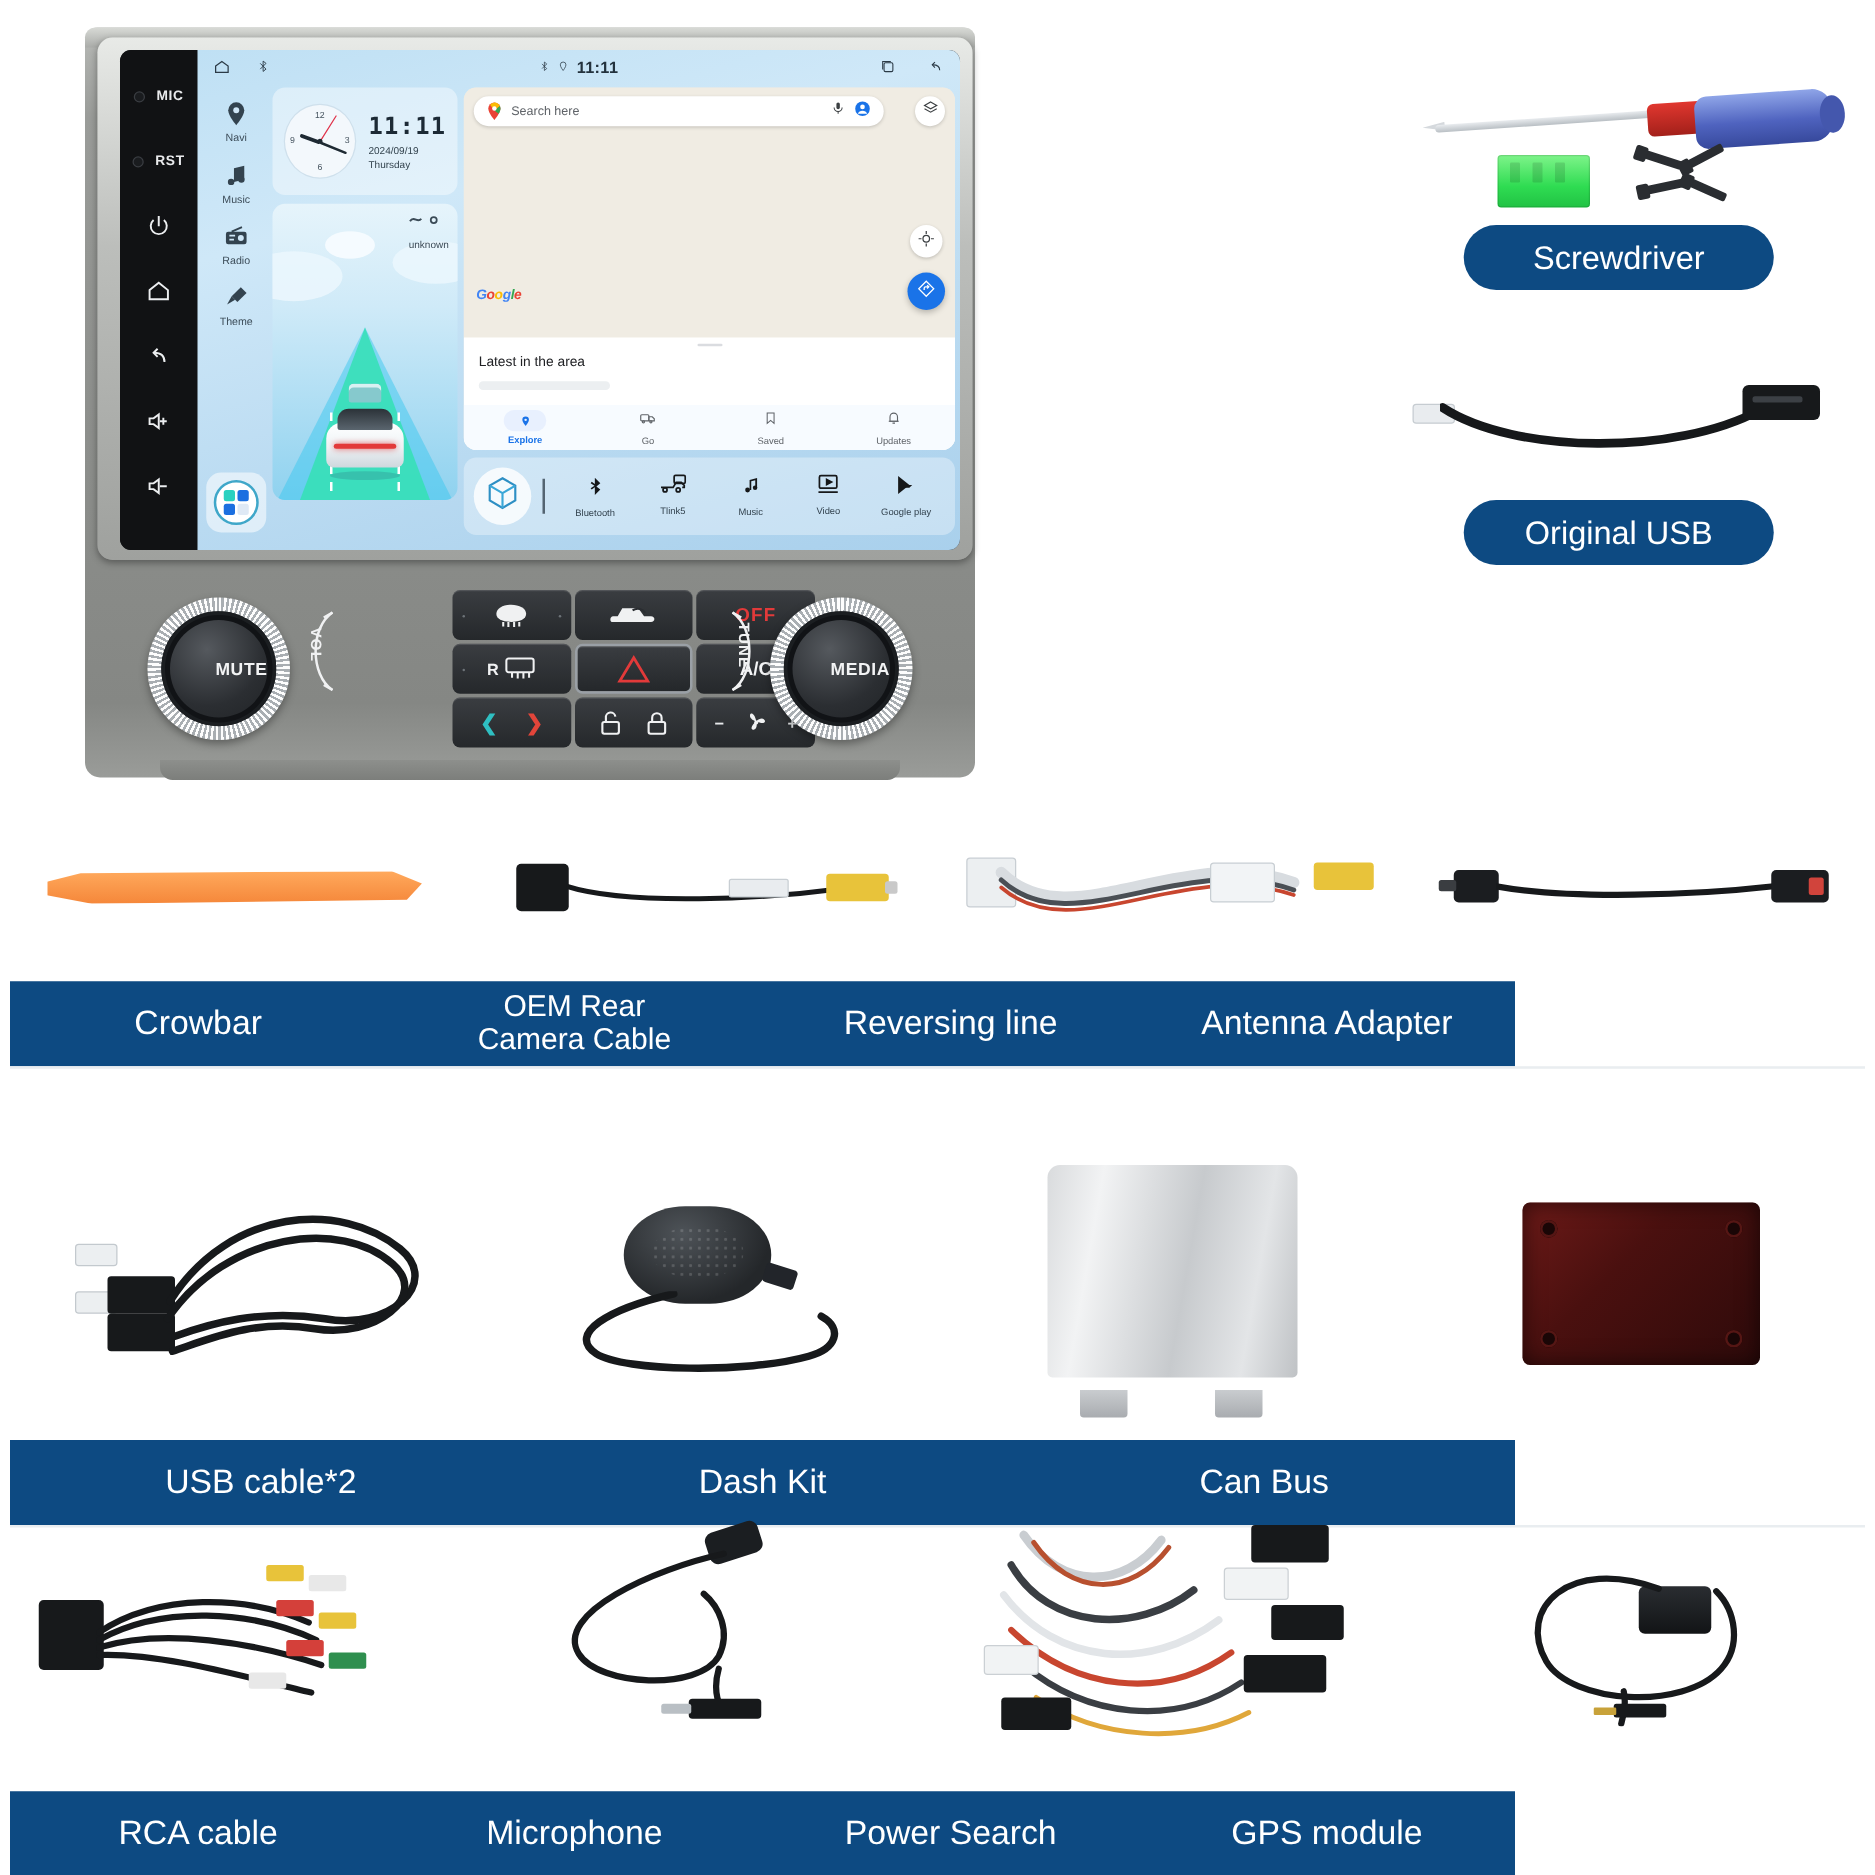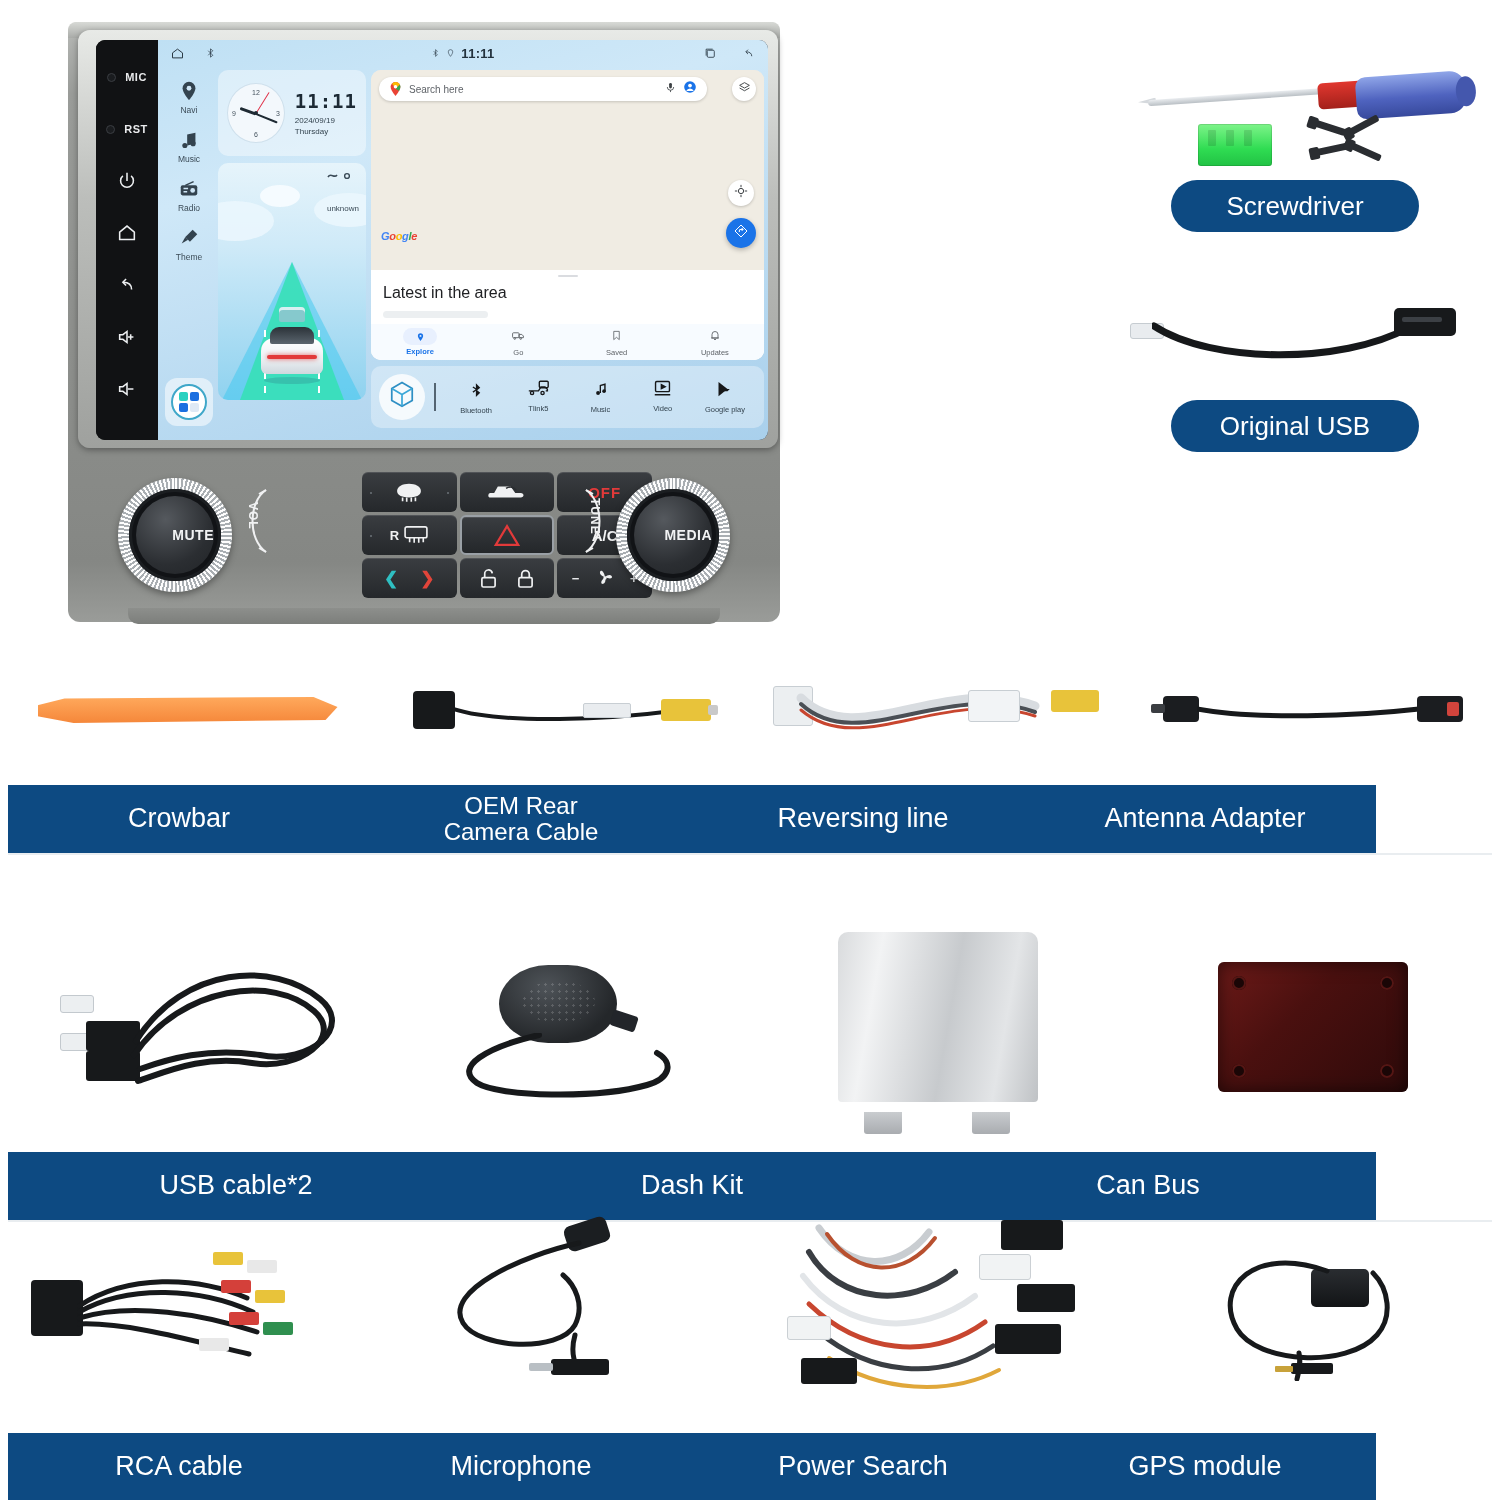--- a/index.html
+++ b/index.html
@@ -148,21 +148,21 @@
     content:""; position:absolute; left:9px; top:-11px; width:44px; height:17px;
     background:linear-gradient(180deg,#2b3238,#5a656e); border-radius:9px 9px 2px 2px;
   }
   .car-near::after {
     content:""; position:absolute; left:6px; top:17px; width:50px; height:4px;
     background:#e23a3a; border-radius:2px; box-shadow:0 0 5px rgba(226,58,58,.8);
   }
   .car-shadow{ position:absolute; left:50%; transform:translateX(-50%); bottom:16px; width:56px;height:7px;border-radius:50%;background:rgba(40,90,120,.22);}
   .media-meta { position:absolute; right:7px; top:8px; text-align:right; }
   .media-wave svg{ display:block; }
-  .media-unknown { font-size:8px; color:#3b4b57; margin-top:23px; }
+  .media-unknown { font-size:8px; color:#3b4b57; margin-top:10px; }
 
   
   .maps { position:absolute; left:213px; top:30px; width:393px; height:290px; border-radius:10px; overflow:hidden; background:#f0ece3; }
   .map-search {
     position:absolute; left:8px; top:7px; width:328px; height:24px; border-radius:13px;
     background:#fff; display:flex; align-items:center; padding:0 10px; gap:7px;
     box-shadow:0 1px 3px rgba(0,0,0,.18);
   }
   .map-search-text { font-size:10px; color:#5f6368; flex:1; }
   .pin-g svg { display:block; }
@@ -181,21 +181,21 @@
     position:absolute; right:8px; top:148px; width:30px;height:30px;border-radius:50%;
     background:#1a73e8; display:flex;align-items:center;justify-content:center;
     box-shadow:0 2px 5px rgba(0,0,0,.25);
   }
   .gwordmark { position:absolute; left:10px; top:160px; font-size:11px; font-weight:700; letter-spacing:-.3px;font-style:italic;}
   .gwordmark span:nth-child(1){color:#4285f4;} .gwordmark span:nth-child(2){color:#ea4335;}
   .gwordmark span:nth-child(3){color:#fbbc05;} .gwordmark span:nth-child(4){color:#4285f4;}
   .gwordmark span:nth-child(5){color:#34a853;} .gwordmark span:nth-child(6){color:#ea4335;}
   .map-sheet { position:absolute; left:0; top:200px; width:393px; height:90px; background:#fff; }
   .sheet-grab { width:20px;height:2px;border-radius:2px;background:#dadce0;margin:5px auto 0;}
-  .sheet-title { font-size:16px; color:#202124; padding:7px 12px 0; }
+  .sheet-title { font-size:11px; color:#202124; padding:7px 12px 0; }
   .sheet-ph { height:7px; width:105px; background:#eceff1; border-radius:4px; margin:9px 12px 0;}
   .map-tabs { position:absolute; left:0; bottom:0; width:393px; height:36px; background:#f7fbff; display:flex; }
   .mtab { flex:1; display:flex; flex-direction:column; align-items:center; justify-content:center; gap:2px; }
   .mtab-lbl { font-size:7.5px; color:#5f6368; }
   .mtab.active .mtab-lbl { color:#1a73e8; font-weight:700; }
   .mtab-pill { width:34px;height:17px;border-radius:9px;background:#e8f0fe;display:flex;align-items:center;justify-content:center;}
 
   
   .dock {
     position:absolute; left:213px; top:326px; width:393px; height:62px;
@@ -298,21 +298,21 @@
   
   .grid-sec { position:absolute; left:0; width:1500px; }
   .sec1 { top:640px; height:340px; }
   .sec2 { top:897px; height:320px; }
   .sec3 { top:1175px; height:325px; }
 
   .items { position:absolute; left:0; top:0; width:1500px; display:flex; }
   .cell { flex:1; position:relative; display:flex; align-items:center; justify-content:center; }
 
   .labelbar {
-    position:absolute; left:8px; width:1368px; height:64px;
+    position:absolute; left:8px; width:1204px; height:64px;
     background:#0d4a82; display:flex; align-items:center;
   }
   .labelbar.tall { height:68px; }
   .lb-cell { flex:1; text-align:center; color:#fff; font-size:27px; line-height:1.1; }
   .lb-cell.two-line { font-size:24px; }
 
   
   .art { position:relative; }
   .wire { position:absolute; }
   .wire svg { display:block; fill:none; stroke:#17191b; stroke-linecap:round; }

